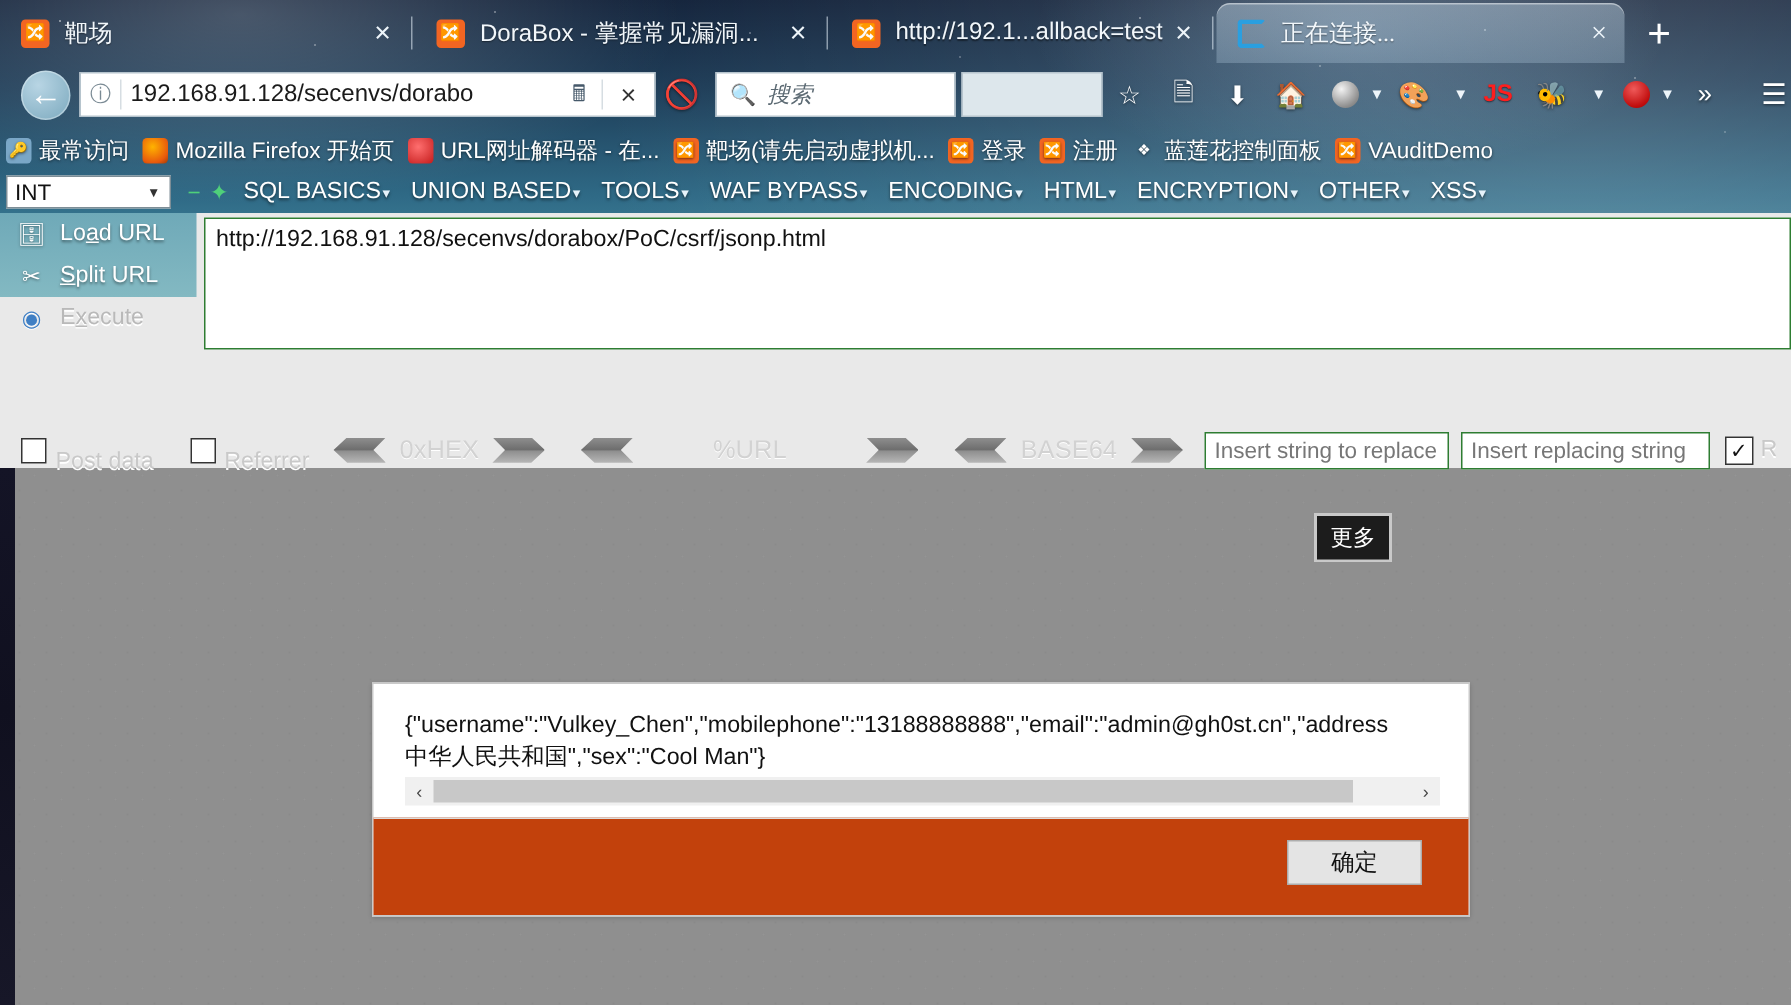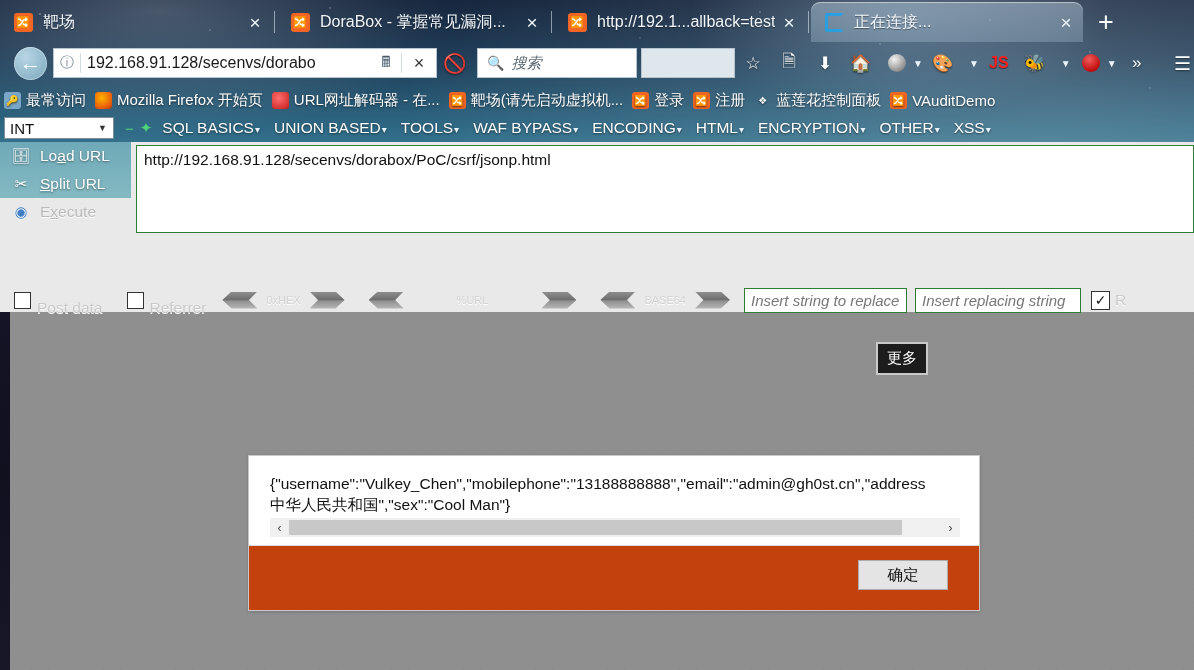--- a/index.html
+++ b/index.html
@@ -214,24 +214,24 @@
     font-size:13px;color:#111;
   }
   .hb-opt-label{ margin-right:10px;margin-top:15px; }
   .arrowgrp{ display:flex; align-items:center; margin:0 6px; flex:0 0 auto; }
   .arrL, .arrR{
     width:35px;height:17px; flex:0 0 auto;
     background: linear-gradient(180deg,#8e8e8e,#6e6e6e 45%,#8f8f8f 52%,#b9b9b9);
   }
   .arrL{ clip-path: polygon(0% 50%, 26% 0%, 100% 0%, 76% 50%, 100% 100%, 26% 100%); }
   .arrR{ clip-path: polygon(0% 0%, 74% 0%, 100% 50%, 74% 100%, 0% 100%, 24% 50%); }
-  .arrlabel{ margin:0 9px; color:#d2d2d2; text-shadow:0 1px 0 #fff; font-size:11px;}
+  .arrlabel{ margin:0 9px; color:#d2d2d2; text-shadow:0 1px 0 #fff; font-size:17px;}
   .hb-inp{
     height:25px; background:#fff; border:1px solid #2e7d32;
-    font-size:15px; color:#777; font-style:italic;
+    font-size:15px; color:#777; 
     display:flex; align-items:center; padding-left:6px;
     margin-left:8px; overflow:hidden; white-space:nowrap; flex:0 0 auto;
   }
   #hb-inp1{ width:163px; }
   #hb-inp2{ width:166px; }
   .cbx2{
     width:19px;height:19px;background:#fff;border:1px solid #333;
     margin:0 5px 0 10px; flex:0 0 auto;
     display:flex;align-items:center;justify-content:center;
     font-size:14px;color:#111;
@@ -306,21 +306,21 @@
     </div>
     <div class="tab-sep"></div>
 
     <div class="tab" style="width:252px;">
       <span class="tab-fav fav-dorabox"></span>
       <span class="tab-title">http://192.1...allback=test</span>
       <span class="tab-close" style="margin-left:auto;">×</span>
     </div>
     <div class="tab-sep"></div>
 
-    <div class="tab active" style="width:272px;">
+    <div class="tab active" style="width:272px;font-family:Liberation Serif, serif;">
       <span class="tab-fav fav-spin"></span>
       <span class="tab-title">正在连接...</span>
       <span class="tab-close" style="margin-left:auto;">×</span>
     </div>
 
     <div id="newtab">+</div>
   </div>
 
   <div id="navbar">
     <div id="backbtn">←</div>

